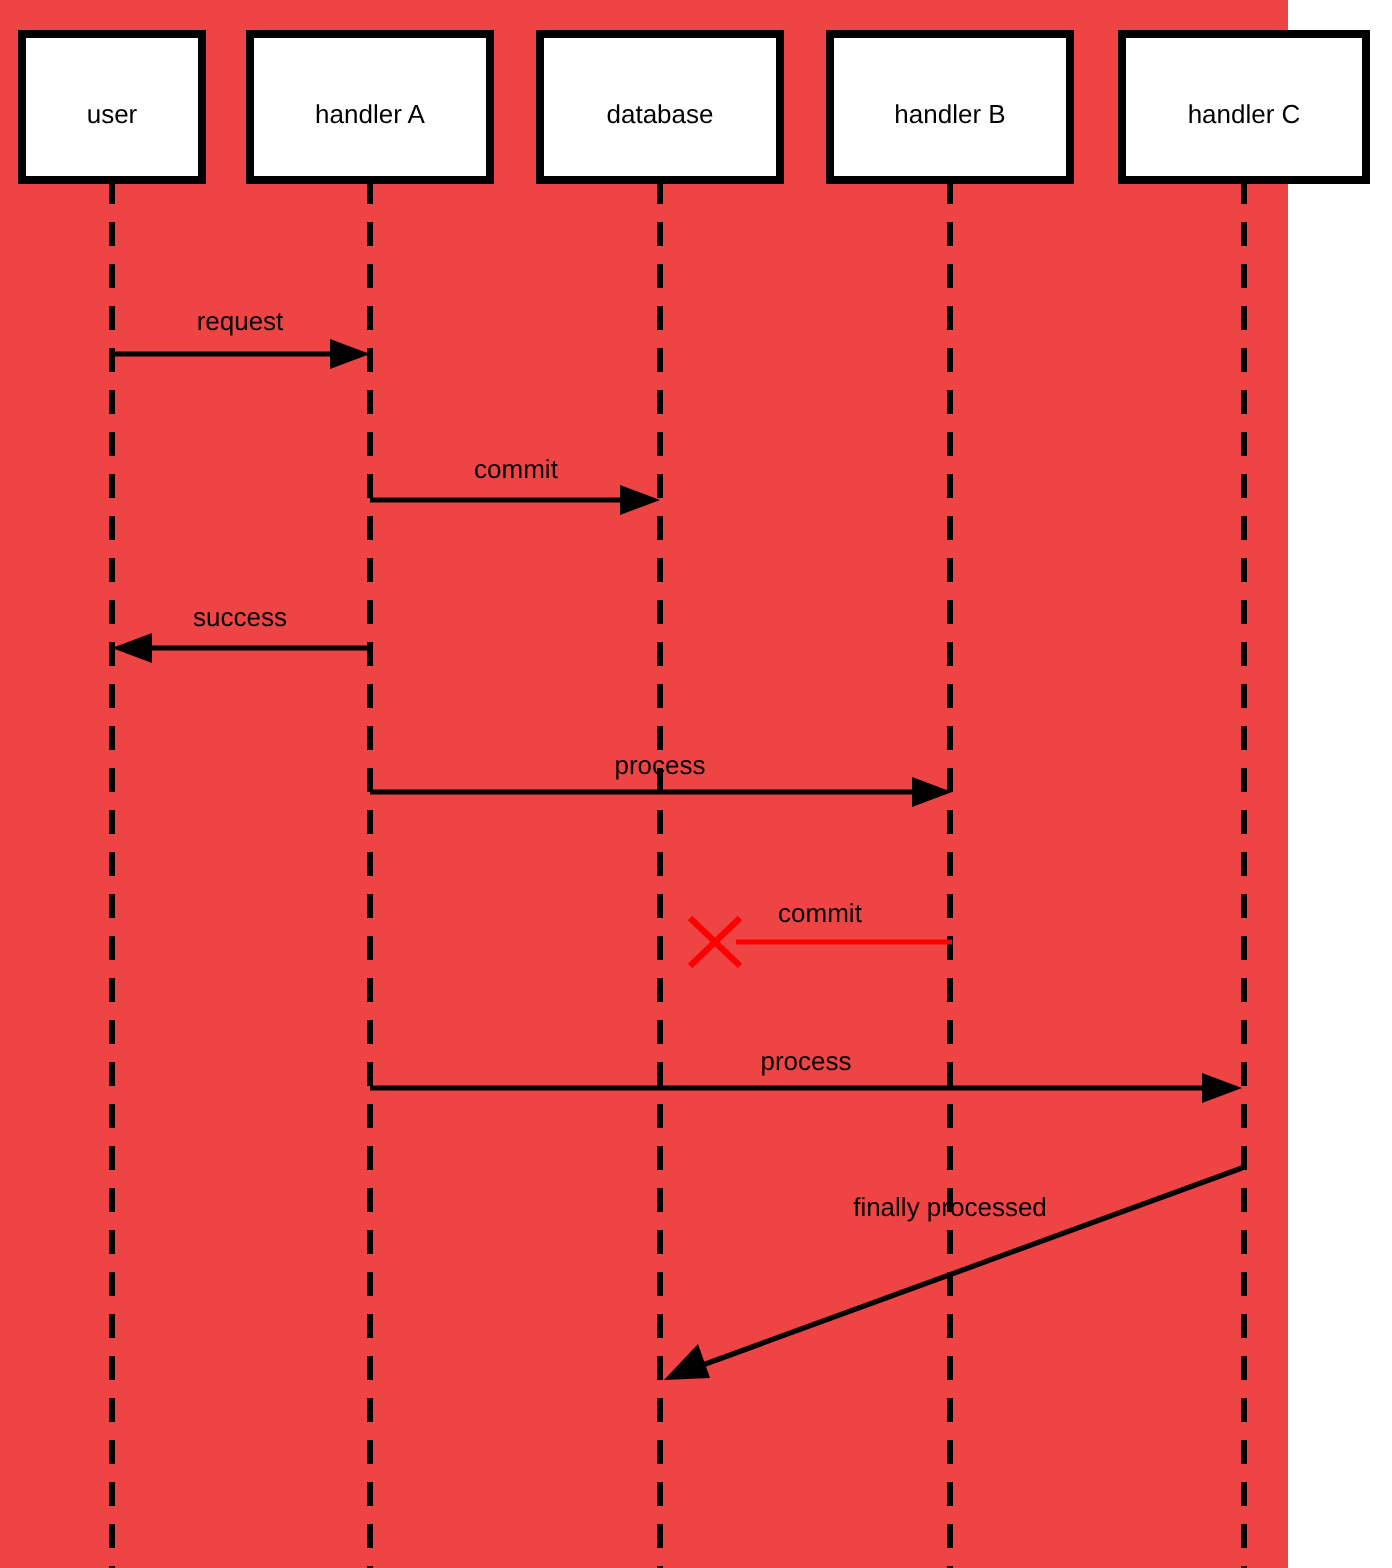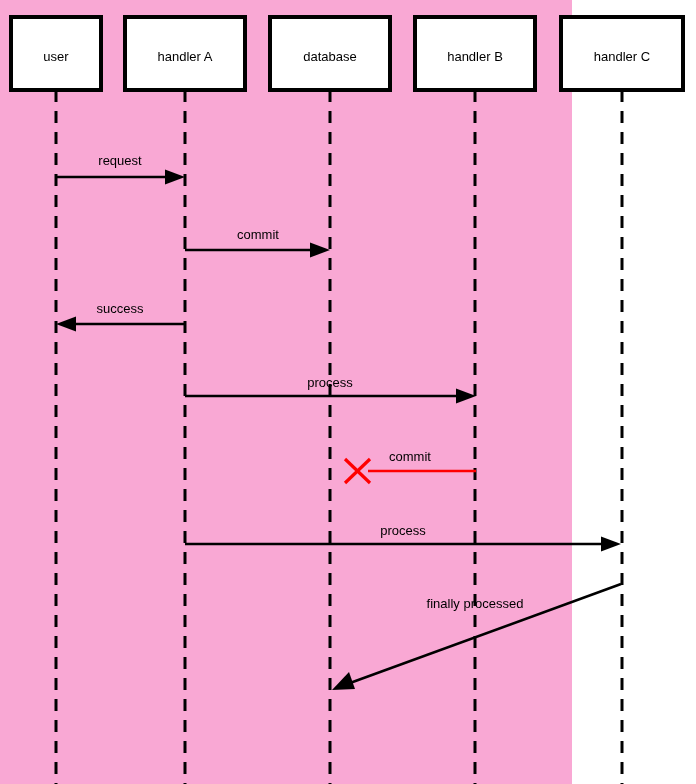--- a/index.html
+++ b/index.html
@@ -8,23 +8,23 @@
     background: #ffffff;
   }
   body {
     width: 696px;
     height: 784px;
     font-family: "Liberation Sans", sans-serif;
     overflow: hidden;
   }
   #diagram-root {
     position: relative;
-    width: 572px;
+    width: 644px;
     height: 784px;
-    background: #f9a8d4;
+    background: #ef4444;
   }
   svg#seq-svg {
     position: absolute;
     left: 0;
     top: 0;
     width: 696px;
     height: 784px;
     display: block;
   }
   .participant-box {

